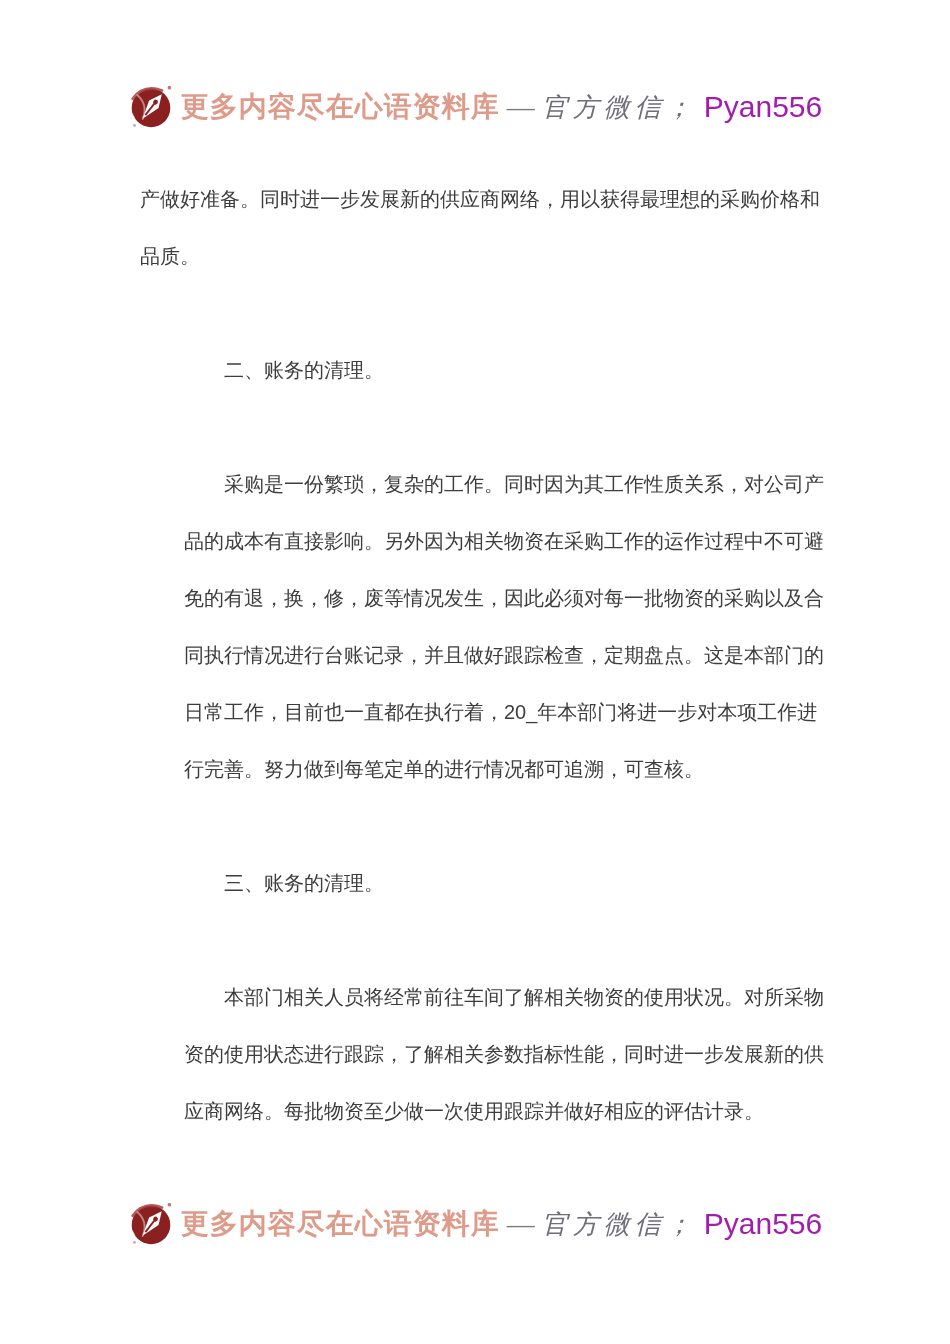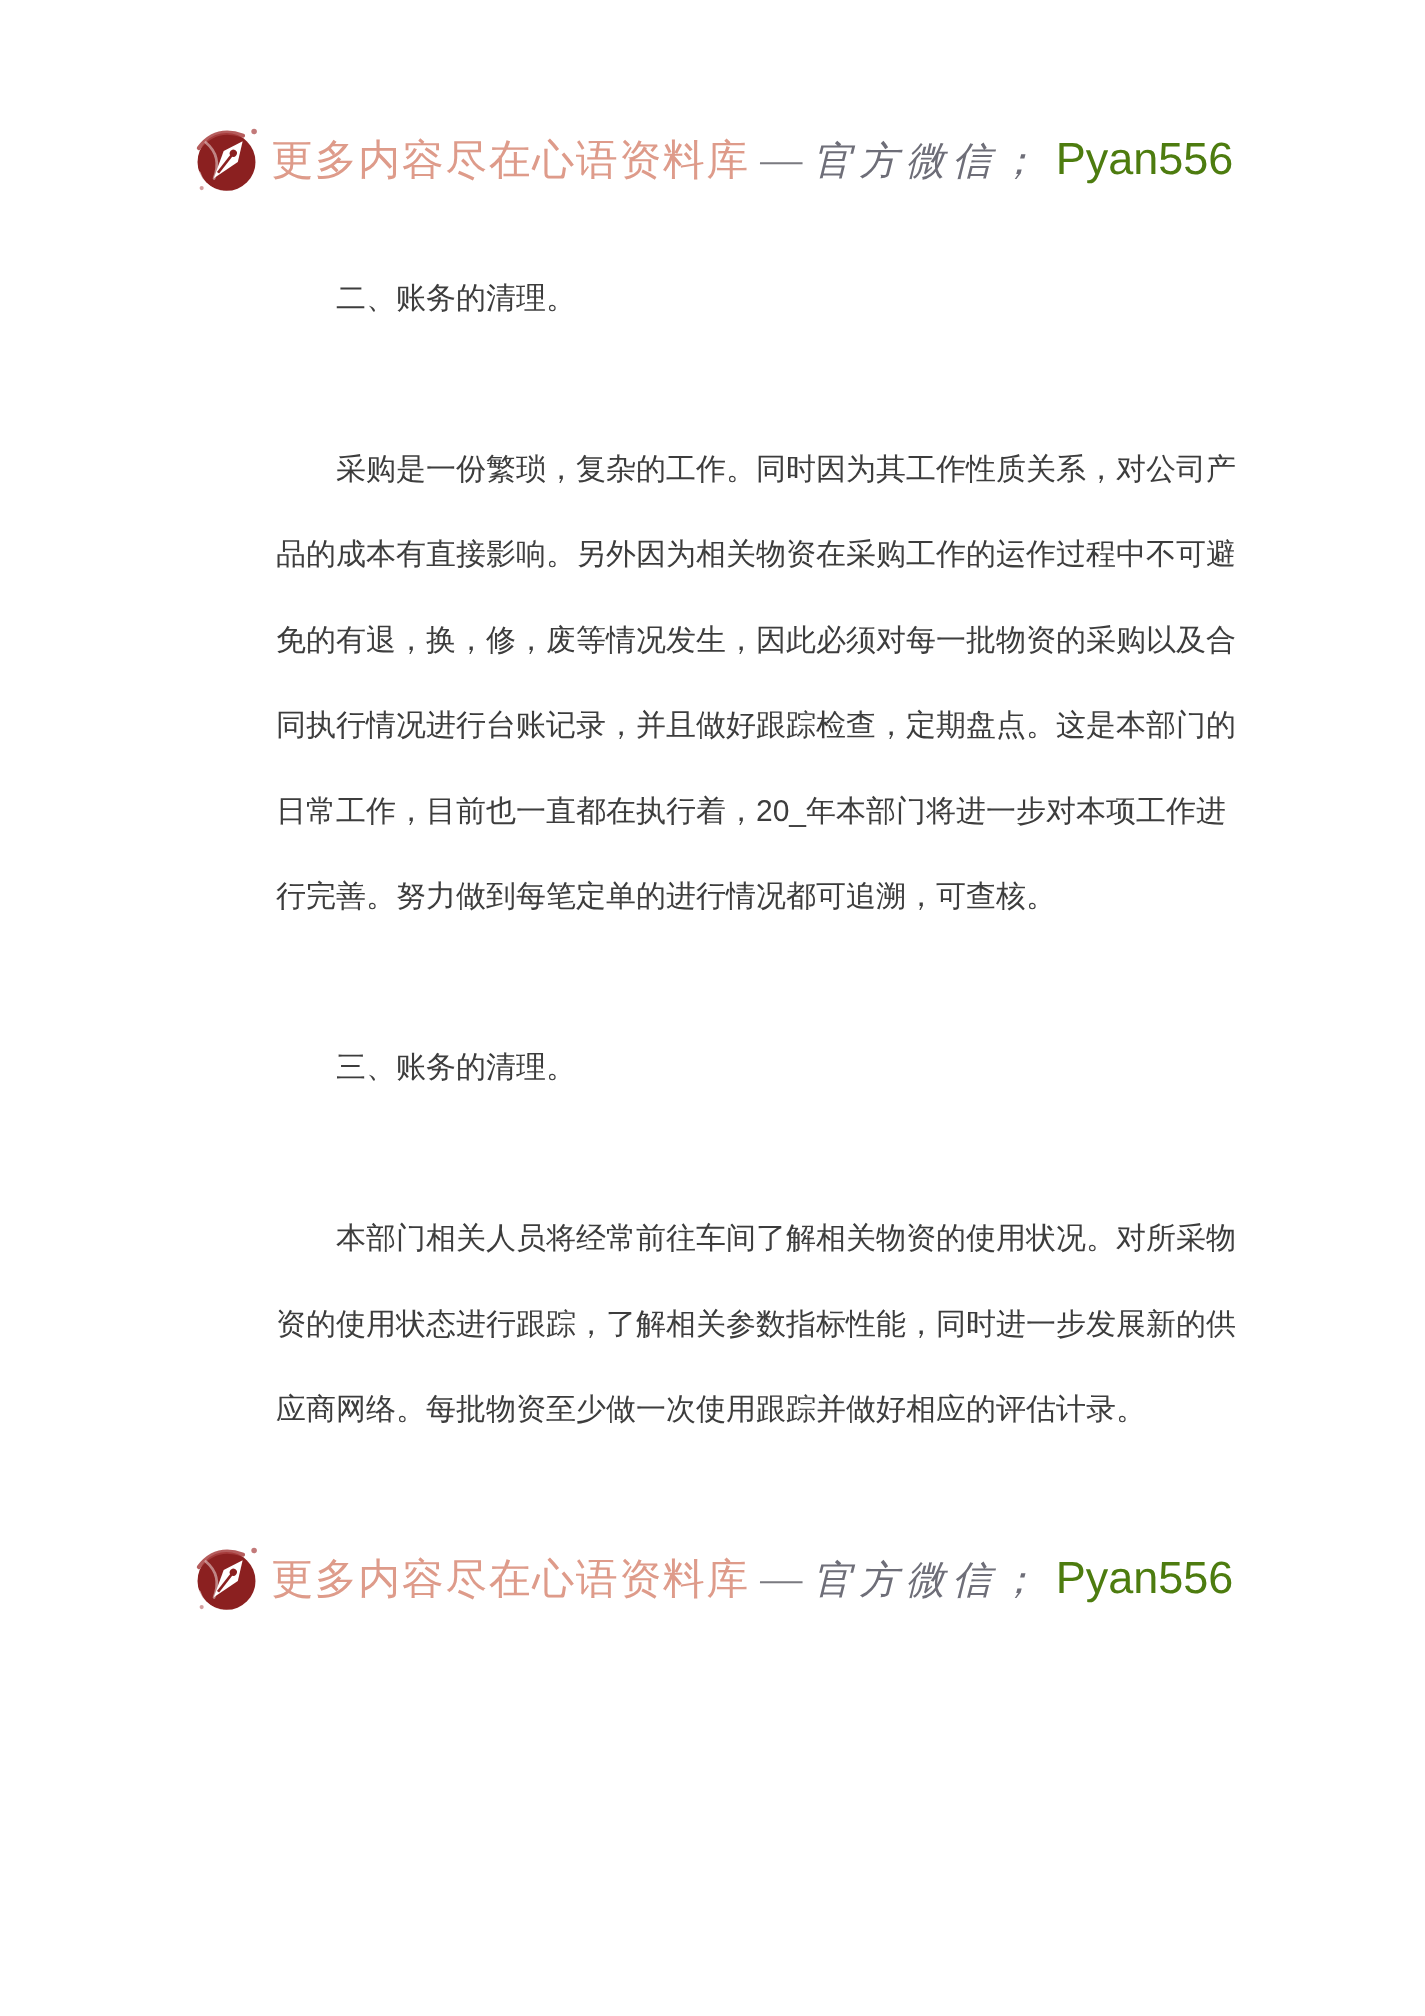--- a/index.html
+++ b/index.html
@@ -22,37 +22,37 @@
   }
   .watermark.header { margin-top: 80px; }
   .watermark.footer { margin-top: 0; }
 
   .wm-logo { width: 46px; height: 52px; flex: 0 0 auto; }
 
   .wm-library {
     color: #de9b8a;
     font-size: 28px;
     font-family: "Liberation Serif", serif;
-    font-weight: normal;
+    font-weight: bold;
     letter-spacing: 1px;
   }
   .wm-dash {
     color: #7a7a80;
     font-size: 28px;
     font-family: "Liberation Serif", serif;
   }
   .wm-label {
     color: #6e6e78;
     font-size: 26px;
     font-family: "Liberation Serif", serif;
     font-style: italic;
     letter-spacing: 5px;
   }
   .wm-account {
-    color: #4d7c0f;
+    color: #a21caf;
     font-size: 30px;
     font-family: "Liberation Sans", sans-serif;
   }
 
   
   .doc {
     margin: 37px 120px 0 140px;
     color: #3d3d3d;
     font-size: 20px;
     line-height: 57px;
@@ -81,20 +81,21 @@
     <circle cx="7" cy="47" r="1.5" fill="#a84040" opacity="0.5"></circle>
   </svg>
   <span class="wm-library">更多内容尽在心语资料库</span>
     <span class="wm-dash">—</span>
     <span class="wm-label">官方微信；</span>
     <span class="wm-account">Pyan556</span>
 </div>
 
 <div class="doc">
 
+<p class="body">产做好准备。同时进一步发展新的供应商网络，用以获得最理想的采购价格和品质。</p>
     <p class="heading indent">二、账务的清理。</p>
     <p class="body indent">采购是一份繁琐，复杂的工作。同时因为其工作性质关系，对公司产品的成本有直接影响。另外因为相关物资在采购工作的运作过程中不可避免的有退，换，修，废等情况发生，因此必须对每一批物资的采购以及合同执行情况进行台账记录，并且做好跟踪检查，定期盘点。这是本部门的日常工作，目前也一直都在执行着，20_年本部门将进一步对本项工作进行完善。努力做到每笔定单的进行情况都可追溯，可查核。</p>
     <p class="heading indent">三、账务的清理。</p>
     <p class="body indent">本部门相关人员将经常前往车间了解相关物资的使用状况。对所采物资的使用状态进行跟踪，了解相关参数指标性能，同时进一步发展新的供应商网络。每批物资至少做一次使用跟踪并做好相应的评估计录。</p>
   </div>
 
 <div class="watermark footer">
   <svg class="wm-logo" viewBox="0 0 50 54" aria-hidden="true">
     <circle cx="25" cy="28" r="21" fill="#8b2020"></circle>
     <path d="M5 18 Q17 2 37 9" fill="none" stroke="#a84040" stroke-width="3" stroke-linecap="round" opacity="0.85"></path>

